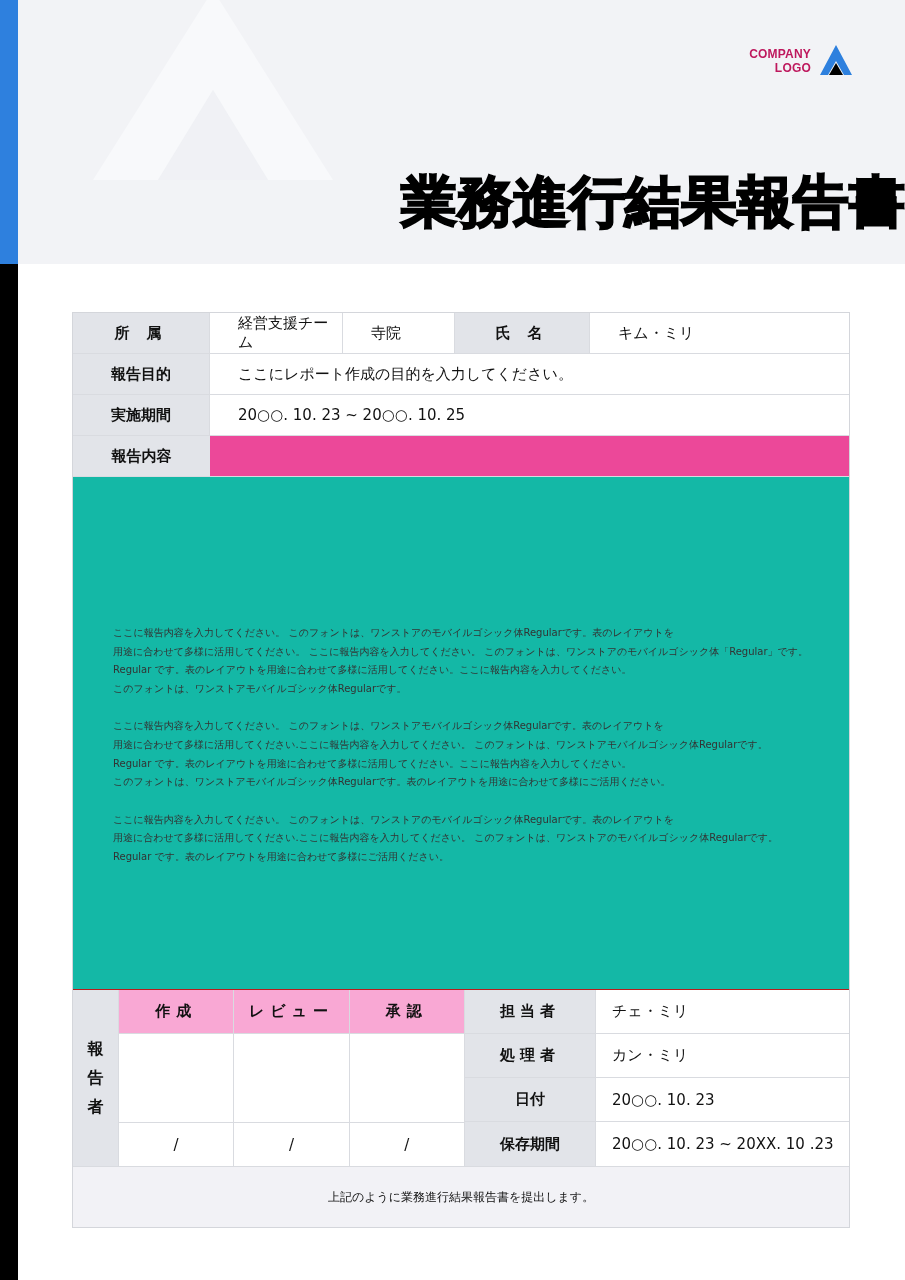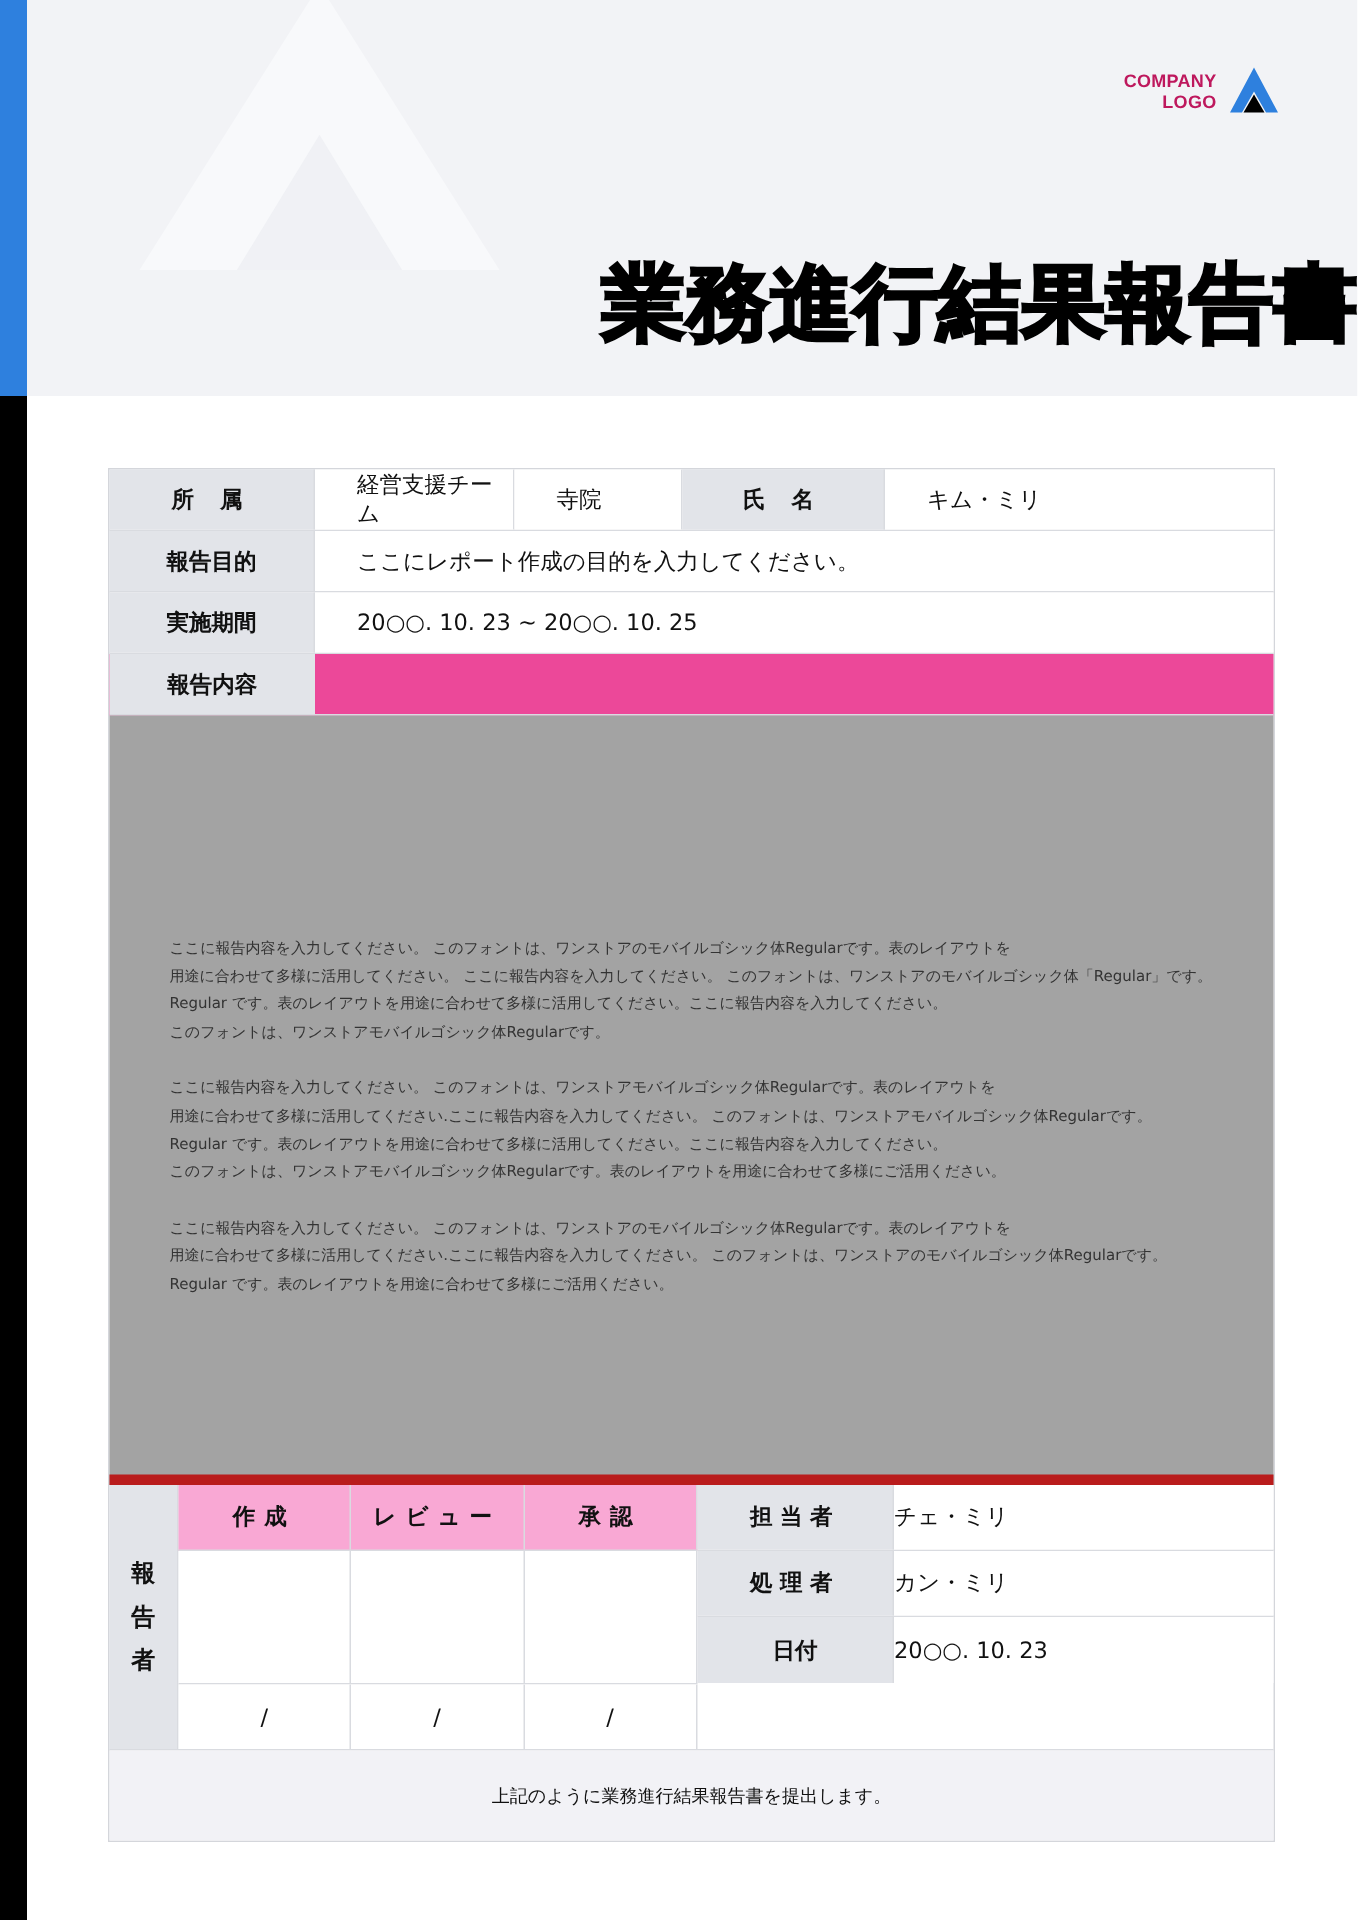--- a/index.html
+++ b/index.html
@@ -19,37 +19,37 @@
   .title { position: absolute; left: 0; right: 0; top: 165px; text-align: right; font-size: 56px; font-weight: 900; letter-spacing: 0px; color: #000; font-family: Liberation Serif, serif; -webkit-text-stroke: 2px #000; }
 
   .form { position: absolute; left: 72px; top: 312px; width: 778px; border: 1px solid #d4d6db; }
   .row { display: flex; border-bottom: 1px solid #d9dbe0; }
   .cell { display: flex; align-items: center; font-size: 15px; height: 40px; }
   .label { background: #e2e4e9; justify-content: center; font-weight: 700; font-size: 15px; }
   .value { background: #fff; padding-left: 28px; }
   .w137 { width: 137px; }
   .vsep { border-right: 1px solid #d9dbe0; }
 
-  .content { height: 513px; background: #a3a3a3; padding: 147px 10px 0 40px; border-bottom: 7px solid #b91c1c; }
+  .content { height: 513px; background: #14b8a6; padding: 147px 10px 0 40px; border-bottom: 1px solid #b91c1c; }
   .para { font-size: 10px; line-height: 18.7px; color: #333; margin-bottom: 18.5px; white-space: nowrap; }
 
   .bottom { display: flex; border-bottom: 1px solid #d9dbe0; }
   .reporter-label { width: 46px; background: #e2e4e9; display: flex; flex-direction: column; align-items: center; justify-content: center; gap: 8px; font-weight: 700; font-size: 16px; border-right: 1px solid #d9dbe0; }
   .approvals { width: 346px; display: flex; flex-direction: column; }
   .appr-row { display: flex; }
   .appr-head { height: 44px; background: #f9a8d4; border-bottom: 1px solid #d9dbe0; }
   .appr-sign { height: 89px; background: #fff; border-bottom: 1px solid #d9dbe0; }
   .appr-date { height: 43px; background: #fff; }
   .appr-cell { width: 115.3px; display: flex; align-items: center; justify-content: center; border-right: 1px solid #d9dbe0; font-size: 15px; }
   .appr-head .appr-cell { font-weight: 700; letter-spacing: 6px; font-size: 15px; }
   .info { flex: 1; display: flex; flex-direction: column; }
   .info-row { display: flex; height: 44px; border-bottom: 1px solid #d9dbe0; }
   .info-row:last-child { border-bottom: none; height: 44px; }
   .info-label { width: 131px; background: #e2e4e9; display: flex; align-items: center; justify-content: center; font-weight: 700; font-size: 15px; border-right: 1px solid #d9dbe0; }
-  .info-value { flex: 1; background: #fff; display: flex; align-items: center; font-size: 15px; }
+  .info-value { flex: 1; background: #fff; display: flex; align-items: center; padding-left: 16px; font-size: 15px; }
   .spaced { letter-spacing: 5px; }
 
   .footer { height: 60px; background: #f2f2f6; display: flex; align-items: center; justify-content: center; font-size: 12px; }
 </style>
 </head>
 <body>
 
 <div class="left-bar-blue"></div>
 <div class="left-bar-black"></div>
 
@@ -142,17 +142,21 @@
         <div class="info-value">チェ・ミリ</div>
       </div>
       <div class="info-row">
         <div class="info-label spaced">処理者</div>
         <div class="info-value">カン・ミリ</div>
       </div>
       <div class="info-row">
         <div class="info-label">日付</div>
         <div class="info-value">20○○. 10. 23</div>
       </div>
+      <div class="info-row">
+        <div class="info-label">保存期間</div>
+        <div class="info-value">20○○. 10. 23 ~ 20XX. 10 .23</div>
+      </div>
     </div>
   </div>
 
   <div class="footer">上記のように業務進行結果報告書を提出します。</div>
 </div>
 
 </body></html>

